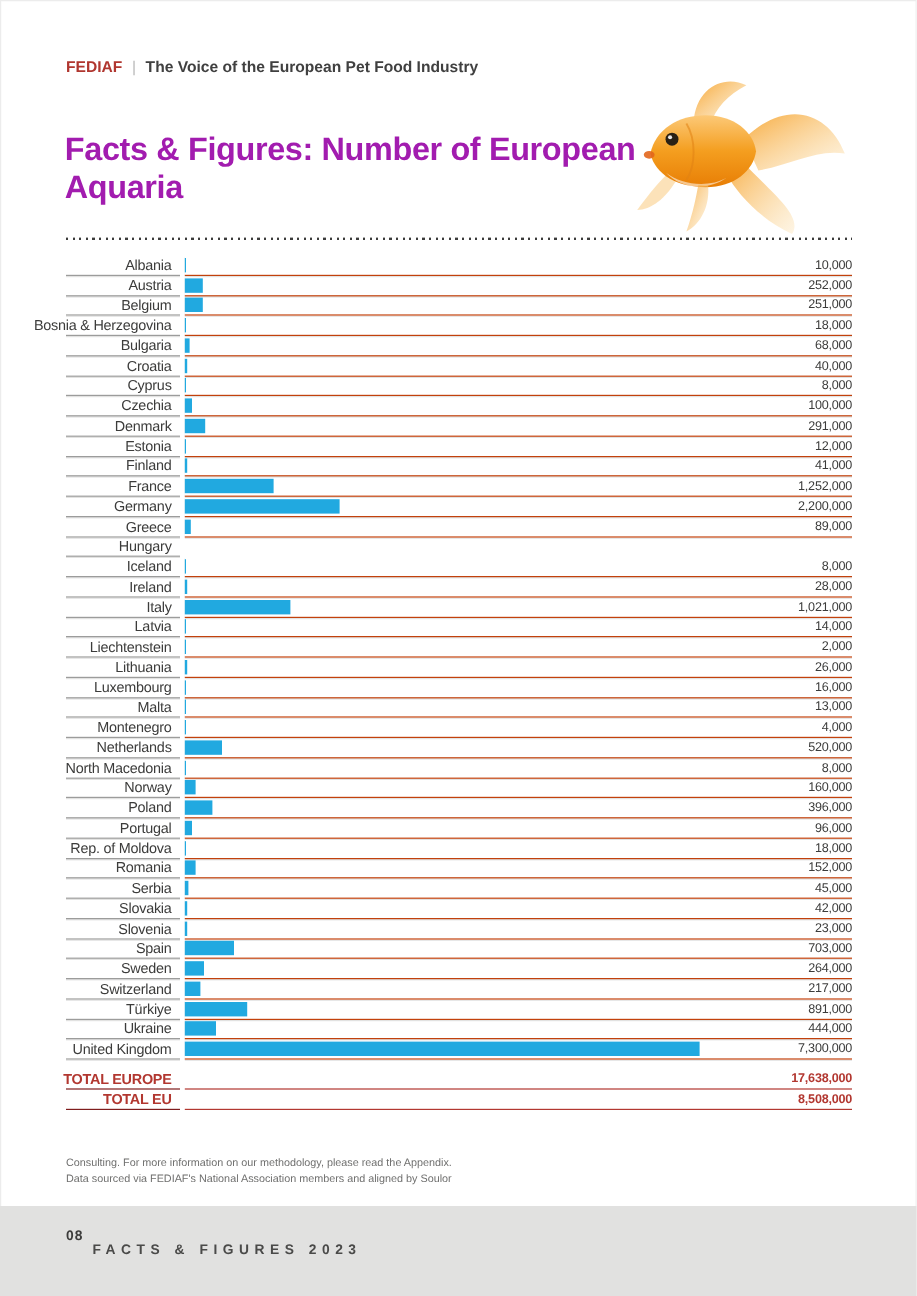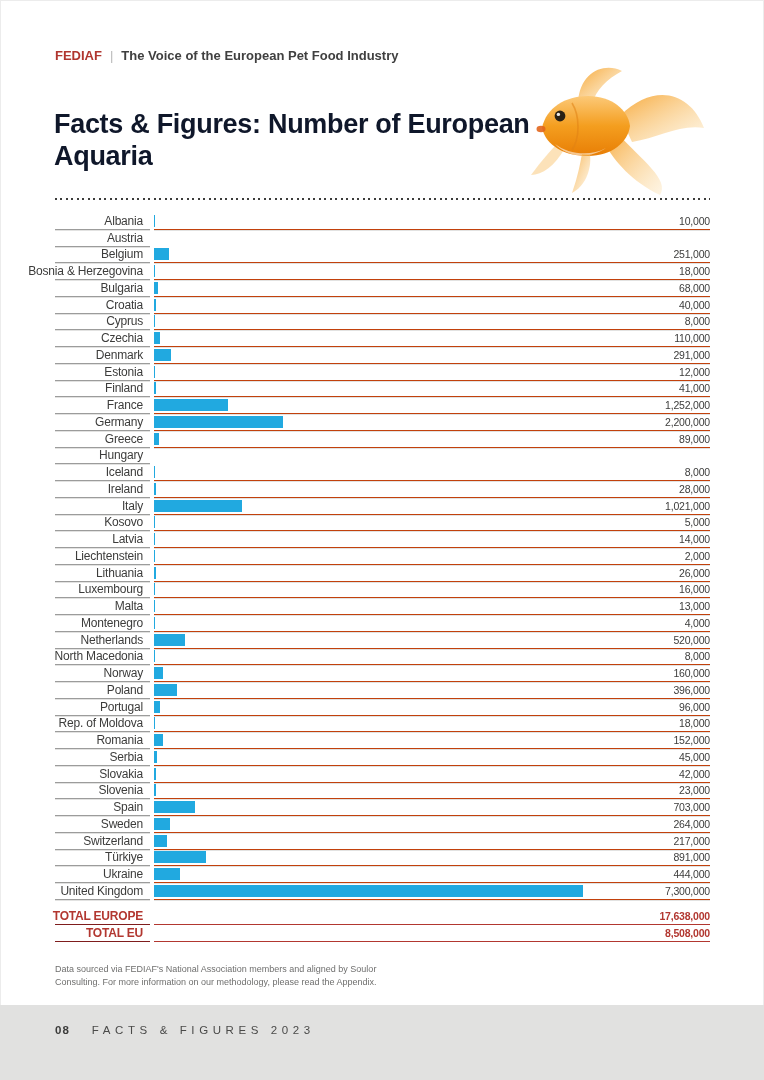--- a/index.html
+++ b/index.html
@@ -6,21 +6,21 @@
   .page{
     position:relative;width:764px;height:1080px;background:#fff;overflow:hidden;
     font-family:"Liberation Sans",sans-serif;color:#3C3C3B;box-shadow:0 0 0 1px #ececec inset;
   }
   
   .hdr{position:absolute;left:55px;top:48px;font-size:13px;font-weight:bold;white-space:nowrap;}
   .hdr .brand{color:#B0362F;}
   .hdr .pipe{color:#B9B9B9;font-weight:400;margin:0 8px;}
   .hdr .tagline{color:#404040;}
   
-  .title{position:absolute;left:54px;top:108px;font-size:27px;font-weight:bold;color:#0f172a;
+  .title{position:absolute;left:54px;top:108px;font-size:27px;font-weight:bold;color:#a21caf;
          line-height:1.2;letter-spacing:-0.3px;}
   
   .goldfish{position:absolute;left:520px;top:56px;width:192px;height:142px;}
   
   .dotted{position:absolute;left:55px;top:198px;width:655px;height:2.2px;
           background:repeating-linear-gradient(90deg,#3C3C3B 0 1.9px,transparent 1.9px 5.5px);}
   
   .chart{position:absolute;left:55px;top:213px;width:655px;}
   .row{display:flex;height:16.75px;position:relative;}
   .cell-label{width:95px;box-sizing:border-box;padding-right:7px;border-bottom:1px solid #9C9C9B;
@@ -33,23 +33,23 @@
               font-size:10.5px;letter-spacing:-0.2px;color:#3C3C3B;}
   .totals{margin-top:8px;}
   .row.total{height:17px;}
   .row.total .cell-label{border-bottom:1px solid #7f1d1d;box-shadow:none;color:#B23730;font-weight:bold;}
   .row.total .cell-bar{border-bottom:1px solid #B23730;box-shadow:none;}
   .row.total .cell-value{color:#B23730;font-weight:bold;}
   
   .footnote{position:absolute;left:55px;top:963px;font-size:9px;line-height:1.45;color:#6F6F6E;}
   
   .bottombar{position:absolute;left:0;top:1005px;width:764px;height:75px;background:#E1E1E0;}
-  .bottombar .inner{position:absolute;left:55px;top:19px;display:flex;align-items:flex-start;}
+  .bottombar .inner{position:absolute;left:55px;top:19px;display:flex;align-items:flex-start;flex-direction:column;}
   .pagenum{font-size:11.5px;font-weight:bold;color:#3C3C3B;letter-spacing:1px;}
-  .footer-title{font-size:11.5px;font-weight:normal;color:#4A4A49;letter-spacing:4.6px;margin-left:22px;}
+  .footer-title{font-size:11.5px;font-weight:bold;color:#4A4A49;letter-spacing:4.6px;margin-left:22px;}
 </style>
 </head>
 <body>
 
 <div class="page">
 
   <div class="hdr">
     <span class="brand">FEDIAF</span><span class="pipe">|</span><span class="tagline">The Voice of the European Pet Food Industry</span>
   </div>
 
@@ -91,20 +91,24 @@
           <div class="cell-label">Albania</div>
           <div class="cell-gap"></div>
           <div class="cell-bar">
             <div class="bar" style="width: 0.105708%;"></div>
             <div class="cell-value">10,000</div>
           </div>
         </div>
         <div class="row">
           <div class="cell-label">Austria</div>
           <div class="cell-gap"></div>
+          <div class="cell-bar">
+            <div class="bar" style="width: 2.66385%;"></div>
+            <div class="cell-value">252,000</div>
+          </div>
         </div>
         <div class="row">
           <div class="cell-label">Belgium</div>
           <div class="cell-gap"></div>
           <div class="cell-bar">
             <div class="bar" style="width: 2.65328%;"></div>
             <div class="cell-value">251,000</div>
           </div>
         </div>
         <div class="row">
@@ -137,21 +141,21 @@
           <div class="cell-bar">
             <div class="bar" style="width: 0.0845665%;"></div>
             <div class="cell-value">8,000</div>
           </div>
         </div>
         <div class="row">
           <div class="cell-label">Czechia</div>
           <div class="cell-gap"></div>
           <div class="cell-bar">
             <div class="bar" style="width: 1.16279%;"></div>
-            <div class="cell-value">110,000</div>
+            <div class="cell-value">100,000</div>
           </div>
         </div>
         <div class="row">
           <div class="cell-label">Denmark</div>
           <div class="cell-gap"></div>
           <div class="cell-bar">
             <div class="bar" style="width: 3.07611%;"></div>
             <div class="cell-value">291,000</div>
           </div>
         </div>
@@ -214,28 +218,20 @@
             <div class="bar" style="width: 0.295983%;"></div>
             <div class="cell-value">28,000</div>
           </div>
         </div>
         <div class="row">
           <div class="cell-label">Italy</div>
           <div class="cell-gap"></div>
           <div class="cell-bar">
             <div class="bar" style="width: 15.8879%;"></div>
             <div class="cell-value">1,021,000</div>
-          </div>
-        </div>
-        <div class="row">
-          <div class="cell-label">Kosovo</div>
-          <div class="cell-gap"></div>
-          <div class="cell-bar">
-            <div class="bar" style="width: 0.0528541%;"></div>
-            <div class="cell-value">5,000</div>
           </div>
         </div>
         <div class="row">
           <div class="cell-label">Latvia</div>
           <div class="cell-gap"></div>
           <div class="cell-bar">
             <div class="bar" style="width: 0.147992%;"></div>
             <div class="cell-value">14,000</div>
           </div>
         </div>
@@ -420,22 +416,22 @@
           <div class="cell-label">TOTAL EU</div>
           <div class="cell-gap"></div>
           <div class="cell-bar">
             <div class="cell-value">8,508,000</div>
           </div>
         </div>
       </div>
   </div>
 
   <div class="footnote">
+    <div>Consulting. For more information on our methodology, please read the Appendix.</div>
     <div>Data sourced via FEDIAF's National Association members and aligned by Soulor</div>
-    <div>Consulting. For more information on our methodology, please read the Appendix.</div>
   </div>
 
   <div class="bottombar">
     <div class="inner">
       <span class="pagenum">08</span>
       <span class="footer-title">FACTS &amp; FIGURES 2023</span>
     </div>
   </div>
 
 </div>

